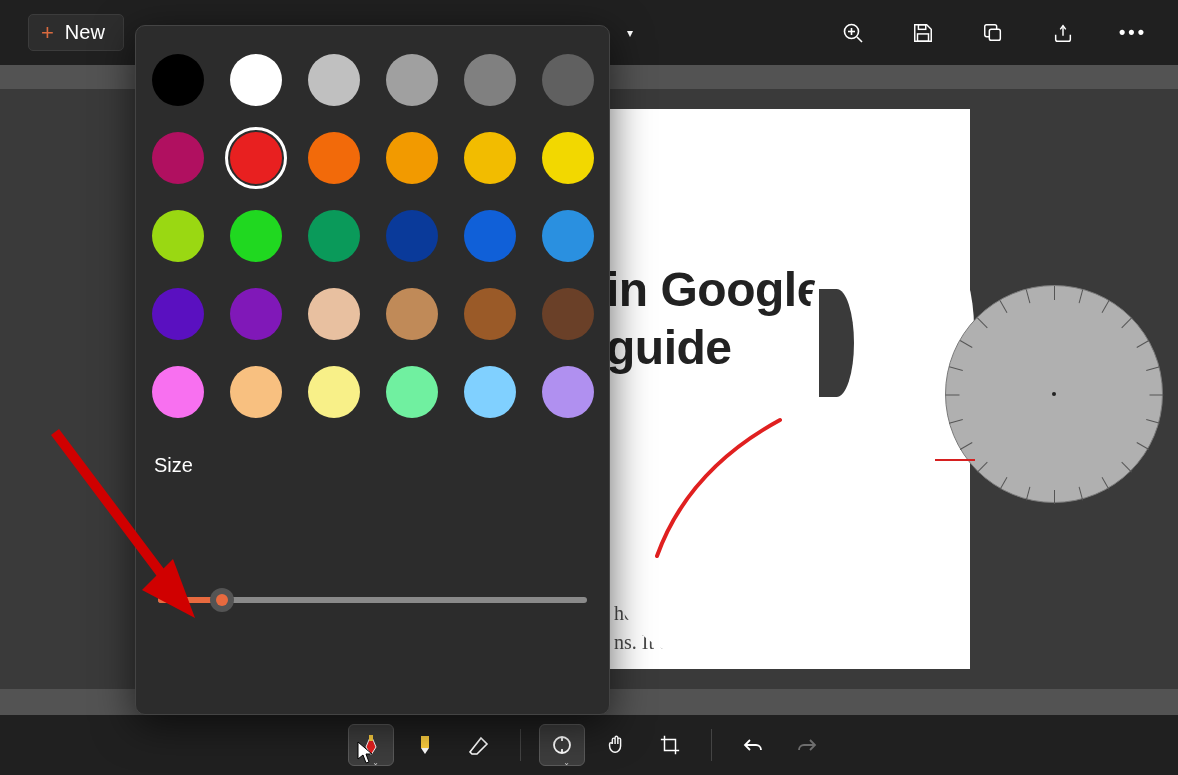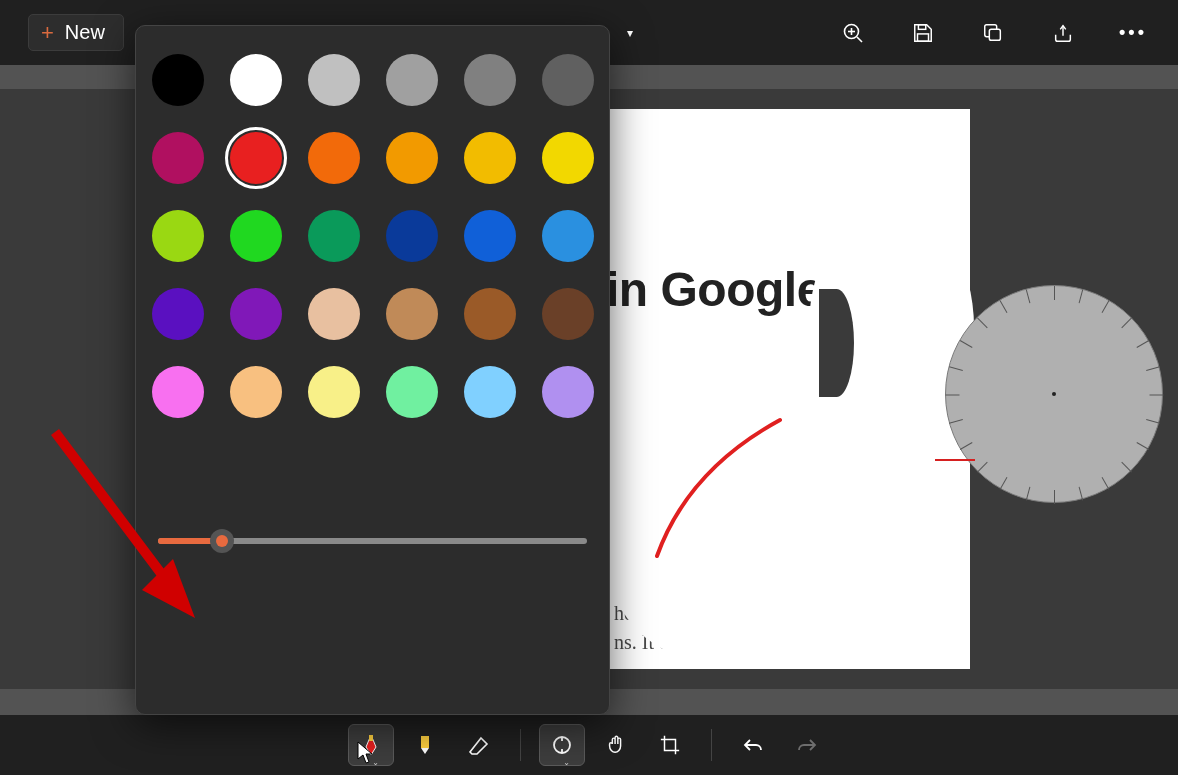--- a/index.html
+++ b/index.html
@@ -358,20 +358,21 @@
         </svg>
     </div>
     <div class="icon-btn ellipsis">•••</div>
   </div>
 </div>
 
 <div class="canvas">
   <div class="doc-page">
     <div class="doc-title">
       <span>in Google Docs:</span><br>
+      <span>guide</span>
     </div>
     <div class="doc-body">
       <span>he go-to word processo</span><br>
       <span>ns. It offers an easy</span>
     </div>
   </div>
   <div class="yellow-edge"></div>
   <div class="blob blob1"></div>
   <div class="blob blob2"></div>
   <div class="blob blob3"></div>
@@ -442,20 +443,21 @@
       <div class="swatch" style="background: rgb(192, 138, 88);"></div>
       <div class="swatch" style="background: rgb(154, 90, 40);"></div>
       <div class="swatch" style="background: rgb(106, 64, 40);"></div>
       <div class="swatch" style="background: rgb(248, 112, 240);"></div>
       <div class="swatch" style="background: rgb(248, 192, 128);"></div>
       <div class="swatch" style="background: rgb(248, 240, 136);"></div>
       <div class="swatch" style="background: rgb(112, 240, 160);"></div>
       <div class="swatch" style="background: rgb(128, 208, 255);"></div>
       <div class="swatch" style="background: rgb(176, 144, 240);"></div>
     </div>
+  <div class="size-label">Size</div>
   <div class="slider-wrap">
     <div class="slider-track">
       <div class="slider-fill"></div>
       <div class="slider-thumb"></div>
     </div>
   </div>
 </div>
 
 <div class="bottom-bar">
   <div class="tool-group">

